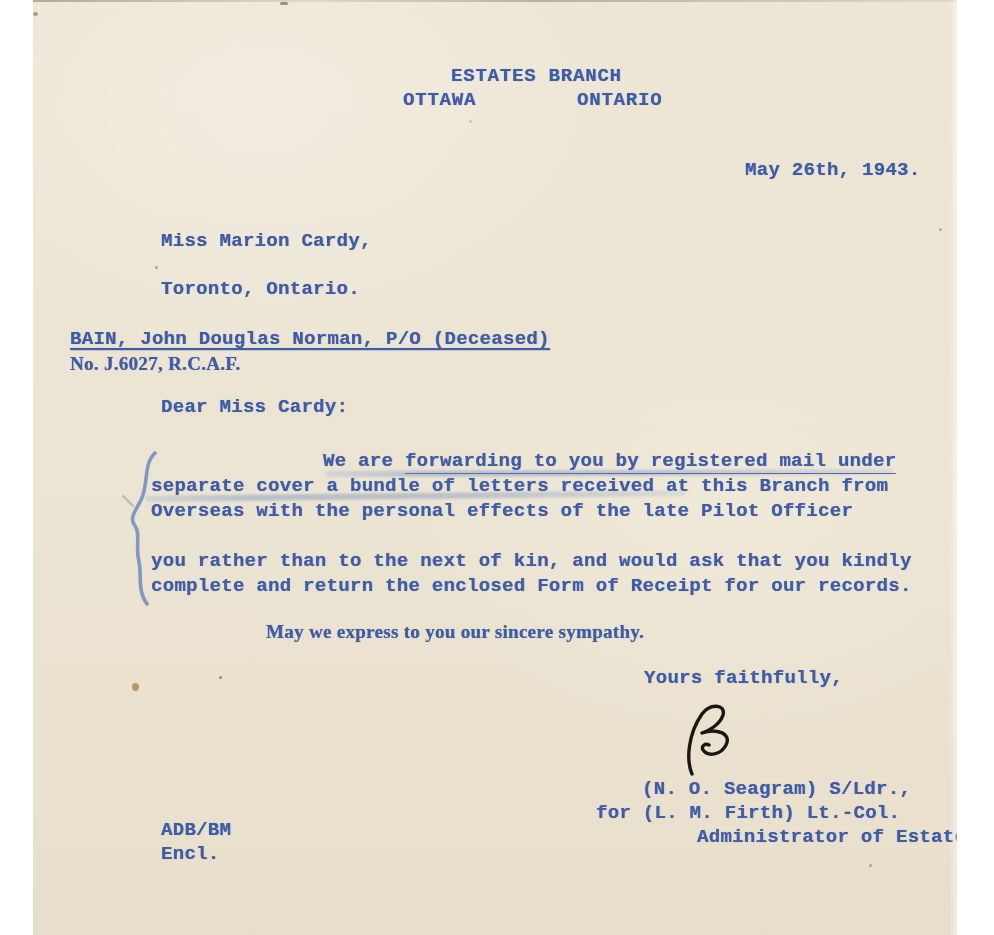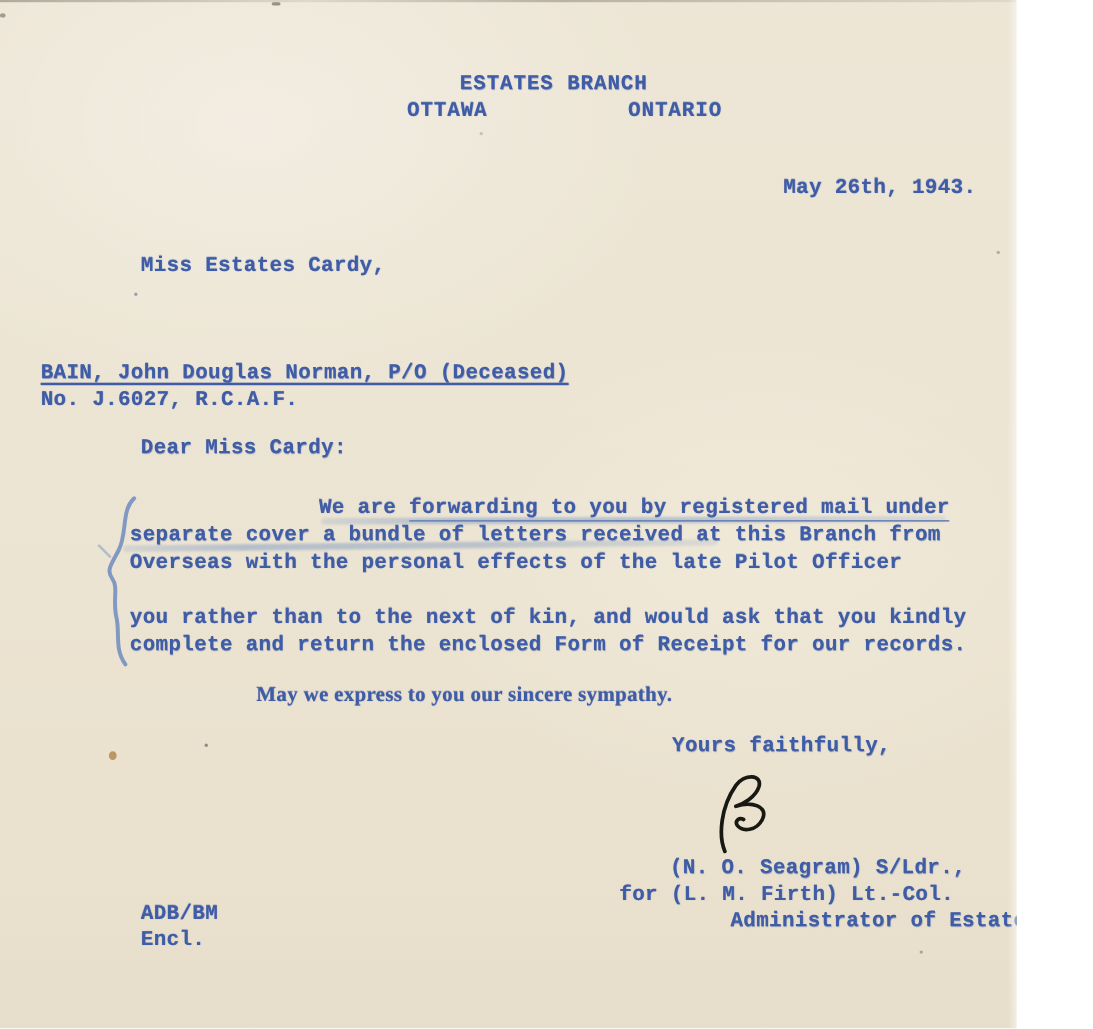--- a/index.html
+++ b/index.html
@@ -7,20 +7,21 @@
   body { font-family: "Liberation Mono", "DejaVu Sans Mono", monospace; }
 
   .paper {
     position: relative;
     width: 924px; height: 935px;
     background:
       radial-gradient(ellipse 60% 40% at 25% 12%, rgba(255,255,255,0.30), transparent 70%),
       radial-gradient(ellipse 50% 35% at 75% 55%, rgba(255,252,240,0.20), transparent 70%),
       linear-gradient(180deg, #ede6d6 0%, #ece4d2 55%, #e9e1cd 88%, #e6deca 100%);
     overflow: hidden;
+    margin-left: 33px;
   }
   .paper::before { 
     content: ""; position: absolute; left: 0; top: 0; width: 100%; height: 2px;
     background: linear-gradient(90deg, rgba(60,55,45,0.35), rgba(60,55,45,0.10) 30%, rgba(60,55,45,0.30) 55%, rgba(60,55,45,0.08));
   }
   .paper::after { 
     content: ""; position: absolute; right: 0; top: 0; width: 8px; height: 100%;
     background: linear-gradient(90deg, transparent, rgba(255,255,255,0.45));
   }
 
@@ -52,28 +53,29 @@
 
   svg.mark { position: absolute; overflow: visible; }
 </style>
 </head>
 <body>
 
 <div class="paper">
 
   <div class="typed" style="left:418px; top:64px; letter-spacing:0.8px;">ESTATES BRANCH</div>
   <div class="typed" style="left:370px; top:88px; letter-spacing:0.8px;">OTTAWA</div>
-  <div class="typed" style="left:571px; top:88px; letter-spacing:0.8px;">ONTARIO</div>
+  <div class="typed" style="left:544px; top:88px; letter-spacing:0.8px;">ONTARIO</div>
 
   <div class="typed" style="left:668px; top:158px;padding-left:44px;">May 26th, 1943.</div>
 
-  <div class="typed" style="left:128px; top:229px;">Miss Estates Cardy,</div>
+  <div class="typed" style="left:128px; top:229px;">Miss Marion Cardy,</div>
+  <div class="typed" style="left:128px; top:277px;">Toronto, Ontario.</div>
 
   <div class="typed u-subject" style="left:37px; top:327px;">BAIN, John Douglas Norman, P/O (Deceased)</div>
-  <div class="typed" style="left:37px; top:351px;">No. J.6027, R.C.A.F.</div>
+  <div class="typed" style="left:37px; top:351px;font-family:Liberation Serif, serif;">No. J.6027, R.C.A.F.</div>
 
   <div class="typed" style="left:128px; top:395px;">Dear Miss Cardy:</div>
 
   <div class="typed" style="left:290px; top:449px;"><span>We are </span><span class="u-typed">forwarding to you by registered mail under</span></div>
   <div class="typed" style="left:118px; top:474px;">separate cover a bundle of letters received at this Branch from</div>
   <div class="typed" style="left:118px; top:499px;">Overseas with the personal effects of the late Pilot Officer</div>
   <div class="typed" style="left:118px; top:549px;">you rather than to the next of kin, and would ask that you kindly</div>
   <div class="typed" style="left:118px; top:574px;">complete and return the enclosed Form of Receipt for our records.</div>
 
   <div class="pencil-line" style="left:292px; top:470px; width:568px; transform:rotate(-0.2deg);"></div>

